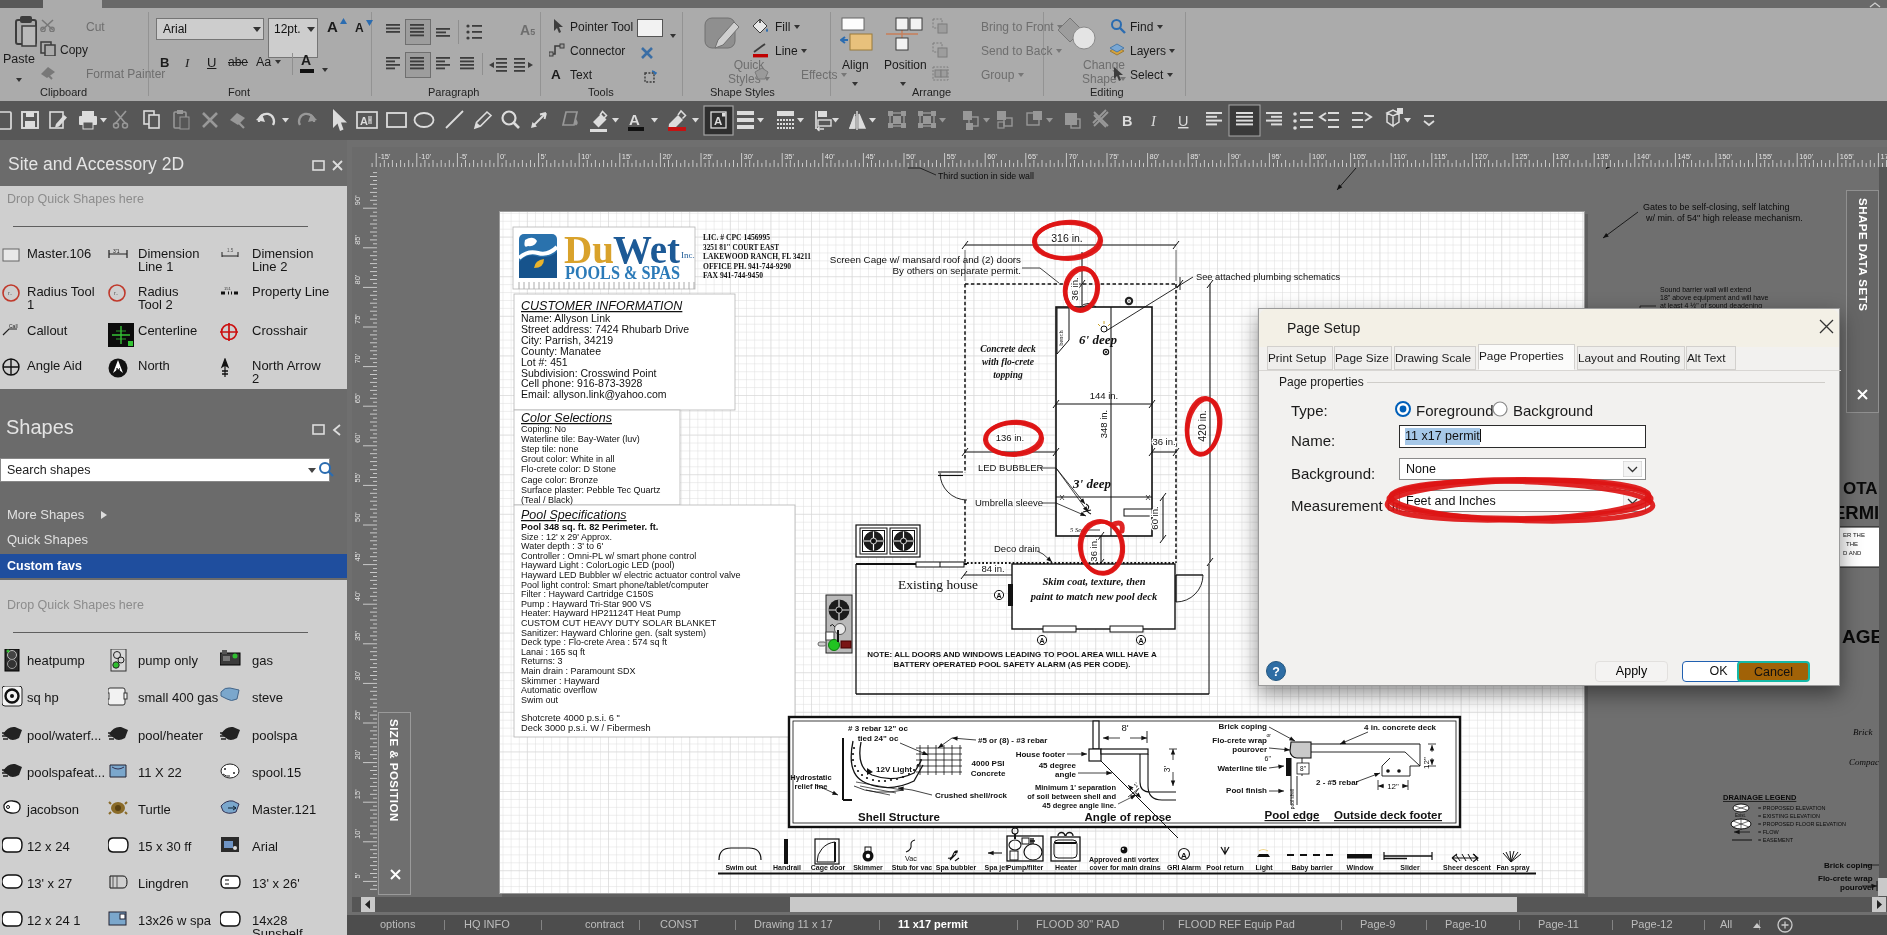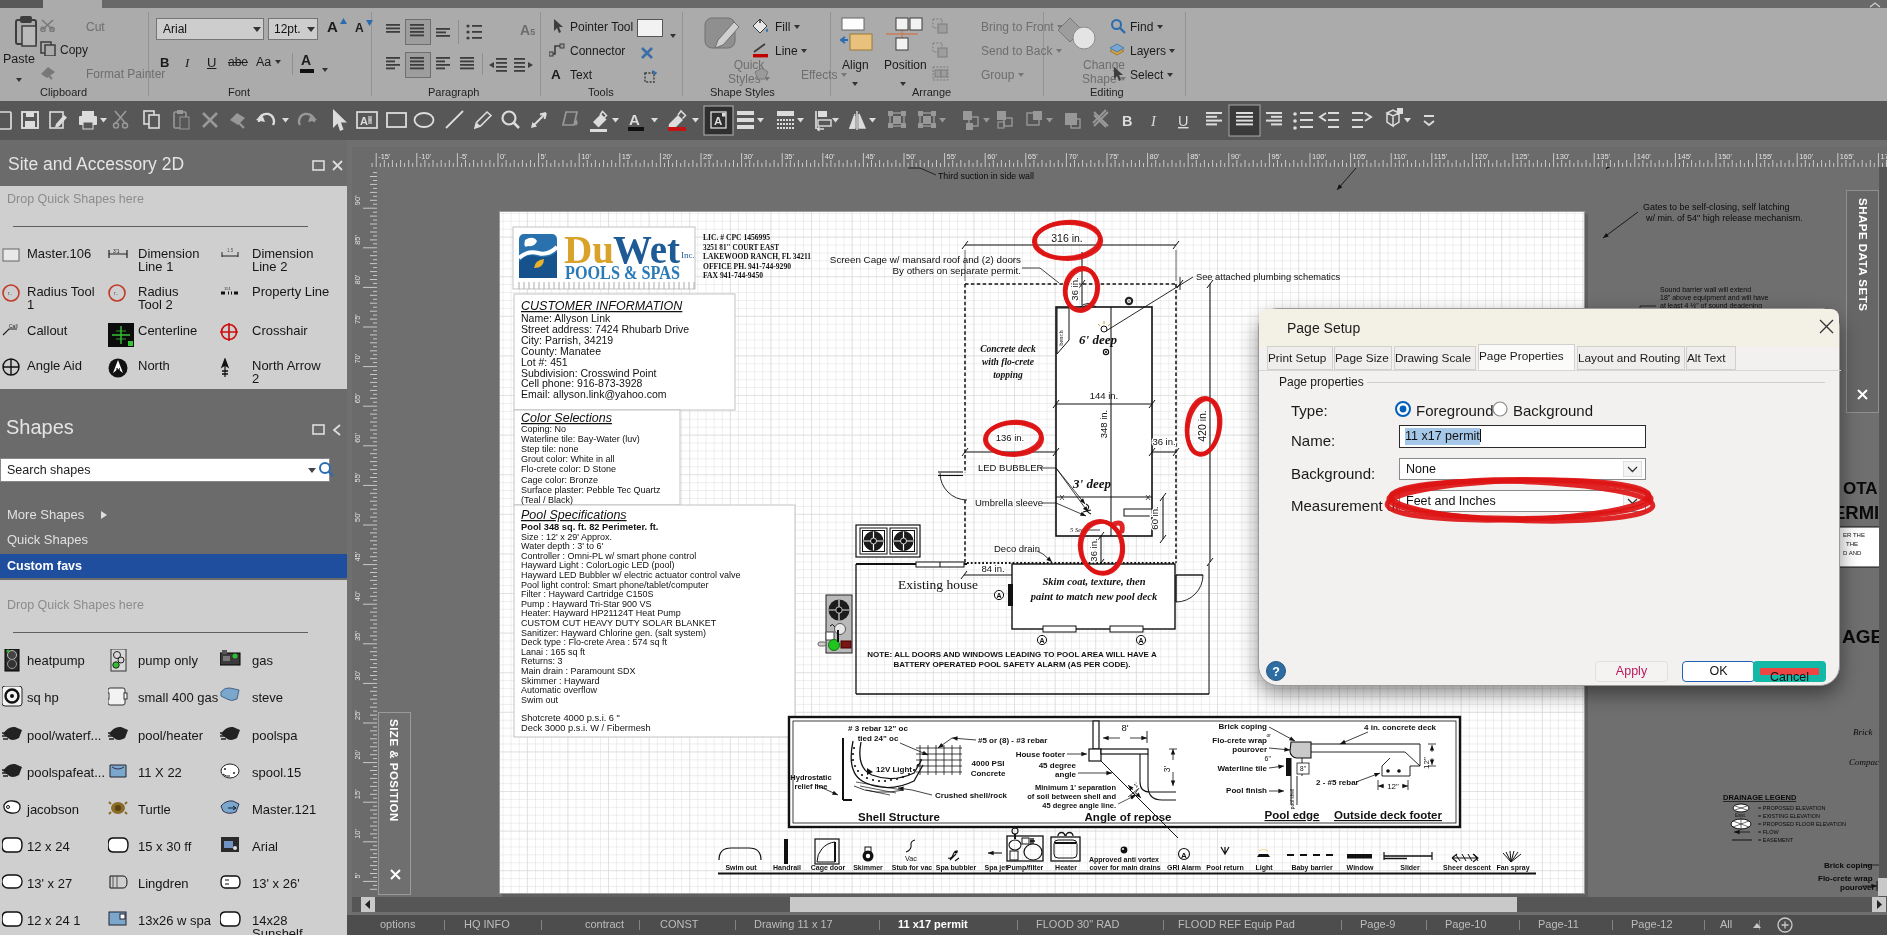--- a/index.html
+++ b/index.html
@@ -29,21 +29,21 @@
 .sitem{position:absolute;font-size:13px;color:#161616;line-height:13px;}
 .bluerow{position:absolute;left:0;width:347px;background:#1f4e9e;color:#fff;font-weight:bold;font-size:12.5px;}
 
 #hruler{position:absolute;top:147px;left:352px;width:1535px;height:20px;background:#6b6b6b;}
 #vruler{position:absolute;top:167px;left:352px;width:25px;height:730px;background:#6b6b6b;}
 #rulcorner{position:absolute;top:147px;left:352px;width:25px;height:20px;background:#6b6b6b;}
 
 #canvas{position:absolute;top:167px;left:377px;width:1510px;height:730px;background:#6f6f6f;overflow:hidden;}
 
 #dlg{position:absolute;left:1258px;top:308px;width:582px;height:378px;background:#f2f1ef;
- border:1px solid #9a9a9a;border-radius:20px;box-shadow:0 8px 20px rgba(0,0,0,.45);z-index:30;}
+ border:1px solid #9a9a9a;border-radius:0;box-shadow:0 8px 20px rgba(0,0,0,.45);z-index:30;}
 #dlgtitle{position:absolute;left:0;top:0;width:100%;height:38px;background:#f3f0e6;border-radius:8px 8px 0 0;}
 .dtab{position:absolute;top:37px;height:24px;font-size:11.8px;color:#1a1a1a;background:#efeeec;border:1px solid #d2d0cd;line-height:22px;white-space:nowrap;overflow:hidden;}
 .dtabact{background:#fbfbfa;border-bottom:1px solid #fbfbfa;height:26px;top:35px;z-index:2;font-weight:normal;}
 .dlabel{position:absolute;font-size:15px;color:#1a1a1a;white-space:nowrap;}
 .dinput{position:absolute;background:#fff;border:1px solid #8a8a8a;font-size:12.5px;color:#111;}
 .dbtn{position:absolute;width:73px;height:21px;font-size:12.5px;text-align:center;line-height:19px;border-radius:4px;}
 
 #hscroll{position:absolute;left:352px;top:897px;width:1535px;height:15px;background:#565656;z-index:20;}
 #tabbar{position:absolute;left:347px;top:915px;width:1540px;height:20px;background:#4d4d4d;z-index:20;font-size:11px;color:#bdbdbd;}
 #vscroll{position:absolute;left:1879px;top:167px;width:8px;height:730px;background:#565656;z-index:19;}
@@ -94,21 +94,21 @@
         <rect x="5" y="4" width="10" height="11" fill="#ababab" stroke="#3d3d3d" stroke-width="1.5"></rect>
       </svg>
 <div class="rtext" style="left:60px;top:35px">Copy</div>
 
 <svg class="abs" style="left:40px;top:57px" width="17" height="15">
         <path d="M1 9 L8 2 L15 7 L7 13 Z" fill="#787878"></path>
         <path d="M8 10 l4 4" stroke="#787878" stroke-width="2"></path>
       </svg>
 <div class="rtext rdim" style="left:60px;top:59px">Format Painter</div>
 <div class="combo" style="left:156px;top:10px;width:108px;height:22px;line-height:20px;padding-left:6px">Arial<div class="cbtn" style="top:8px"></div></div>
-<div class="combo" style="left:268px;top:10px;width:50px;height:22px;line-height:20px;padding-left:5px">12pt.<div class="cbtn" style="top:8px"></div></div>
+<div class="combo" style="left:268px;top:10px;width:50px;height:40px;line-height:20px;padding-left:5px">12pt.<div class="cbtn" style="top:8px"></div></div>
 <div class="rtext" style="left:327px;top:10px;font-size:15px;font-weight:bold">A</div>
 <svg class="abs" style="left:340px;top:10px" width="8" height="8">
         <path d="M0 6 L3.5 0 L7 6 Z" fill="#2b6cb0"></path>
       </svg>
 <div class="rtext" style="left:355px;top:13px;font-size:12px;font-weight:bold">A</div>
 <svg class="abs" style="left:366px;top:12px" width="8" height="8">
         <path d="M0 0 L3.5 6 L7 0 Z" fill="#2b6cb0"></path>
       </svg>
 <div class="rtext" style="left:160px;top:47px;font-weight:bold;font-size:13px">B</div>
 <div class="rtext" style="left:185px;top:47px;font-style:italic;font-size:13px;font-family:'Liberation Serif',serif">I</div>
@@ -2034,23 +2034,23 @@
         </svg></div>
 <div class="dlabel" style="left:32px;top:188px">Measurement units:</div>
 <div class="dinput" style="left:140px;top:181px;width:247px;height:22px;line-height:20px;padding-left:6px">Feet and Inches<svg class="abs" style="right:3px;top:2px" width="19" height="16">
           <rect x="0" y="0" width="19" height="16" fill="#f4f4f4" stroke="#c9c9c9"></rect>
           <path d="M5 6 l4.5 4.5 L14 6" stroke="#333" stroke-width="1.3" fill="none"></path>
         </svg></div>
 <svg class="abs" style="left:7px;top:352px" width="20" height="20">
         <circle cx="10" cy="10" r="9.5" fill="#2e6da4" stroke="#24577f" stroke-width="1"></circle>
         <text x="10" y="14.5" font-size="12.5" font-weight="bold" text-anchor="middle" fill="#fff" font-family="Liberation Sans">?</text>
       </svg>
-<div class="dbtn" style="left:336px;top:352px;background:#f4f3f2;border:1px solid #e2e0de;color:#be185d">Apply</div>
+<div class="dbtn" style="left:336px;top:352px;background:#f4f3f2;border:1px solid #e2e0de;color:#000000">Apply</div>
 <div class="dbtn" style="left:423px;top:352px;background:#fff;border:1.6px solid #2160b0;color:#111">OK</div>
-<div class="dbtn" style="left:494px;top:352px;background:#ef4444;border:7px solid #14b8a6;color:#111">Cancel</div>
+<div class="dbtn" style="left:478px;top:352px;background:#a16207;border:2px solid #14b8a6;color:#111">Cancel</div>
 </div>
 <svg class="abs" style="left:1380px;top:470px;z-index:40" width="290" height="60">
 <ellipse cx="140" cy="29" rx="131" ry="19.5" fill="none" stroke="#dd1414" stroke-width="5" stroke-linecap="round" transform="rotate(0 140 29)" opacity="0.92"></ellipse>
 <ellipse cx="142" cy="31" rx="131" ry="19.5" fill="none" stroke="#dd1414" stroke-width="5" stroke-linecap="round" transform="rotate(2 140 29)" opacity="0.92"></ellipse>
 <ellipse cx="138" cy="30" rx="131" ry="19.5" fill="none" stroke="#dd1414" stroke-width="5" stroke-linecap="round" transform="rotate(-2 140 29)" opacity="0.92"></ellipse>
 </svg>
 <div class="vtab" style="left:1846px;top:190px;width:33px;height:223px;background:#666;border:1px solid #909090;">
       <div style="position:absolute;left:-79px;top:96px;width:190px;transform:rotate(90deg);letter-spacing:.5px;">SHAPE DATA SETS</div>
       <svg style="position:absolute;left:10px;top:198px" width="12" height="12">
         <path d="M1 1 L10 10 M10 1 L1 10" stroke="#fff" stroke-width="2"></path>

